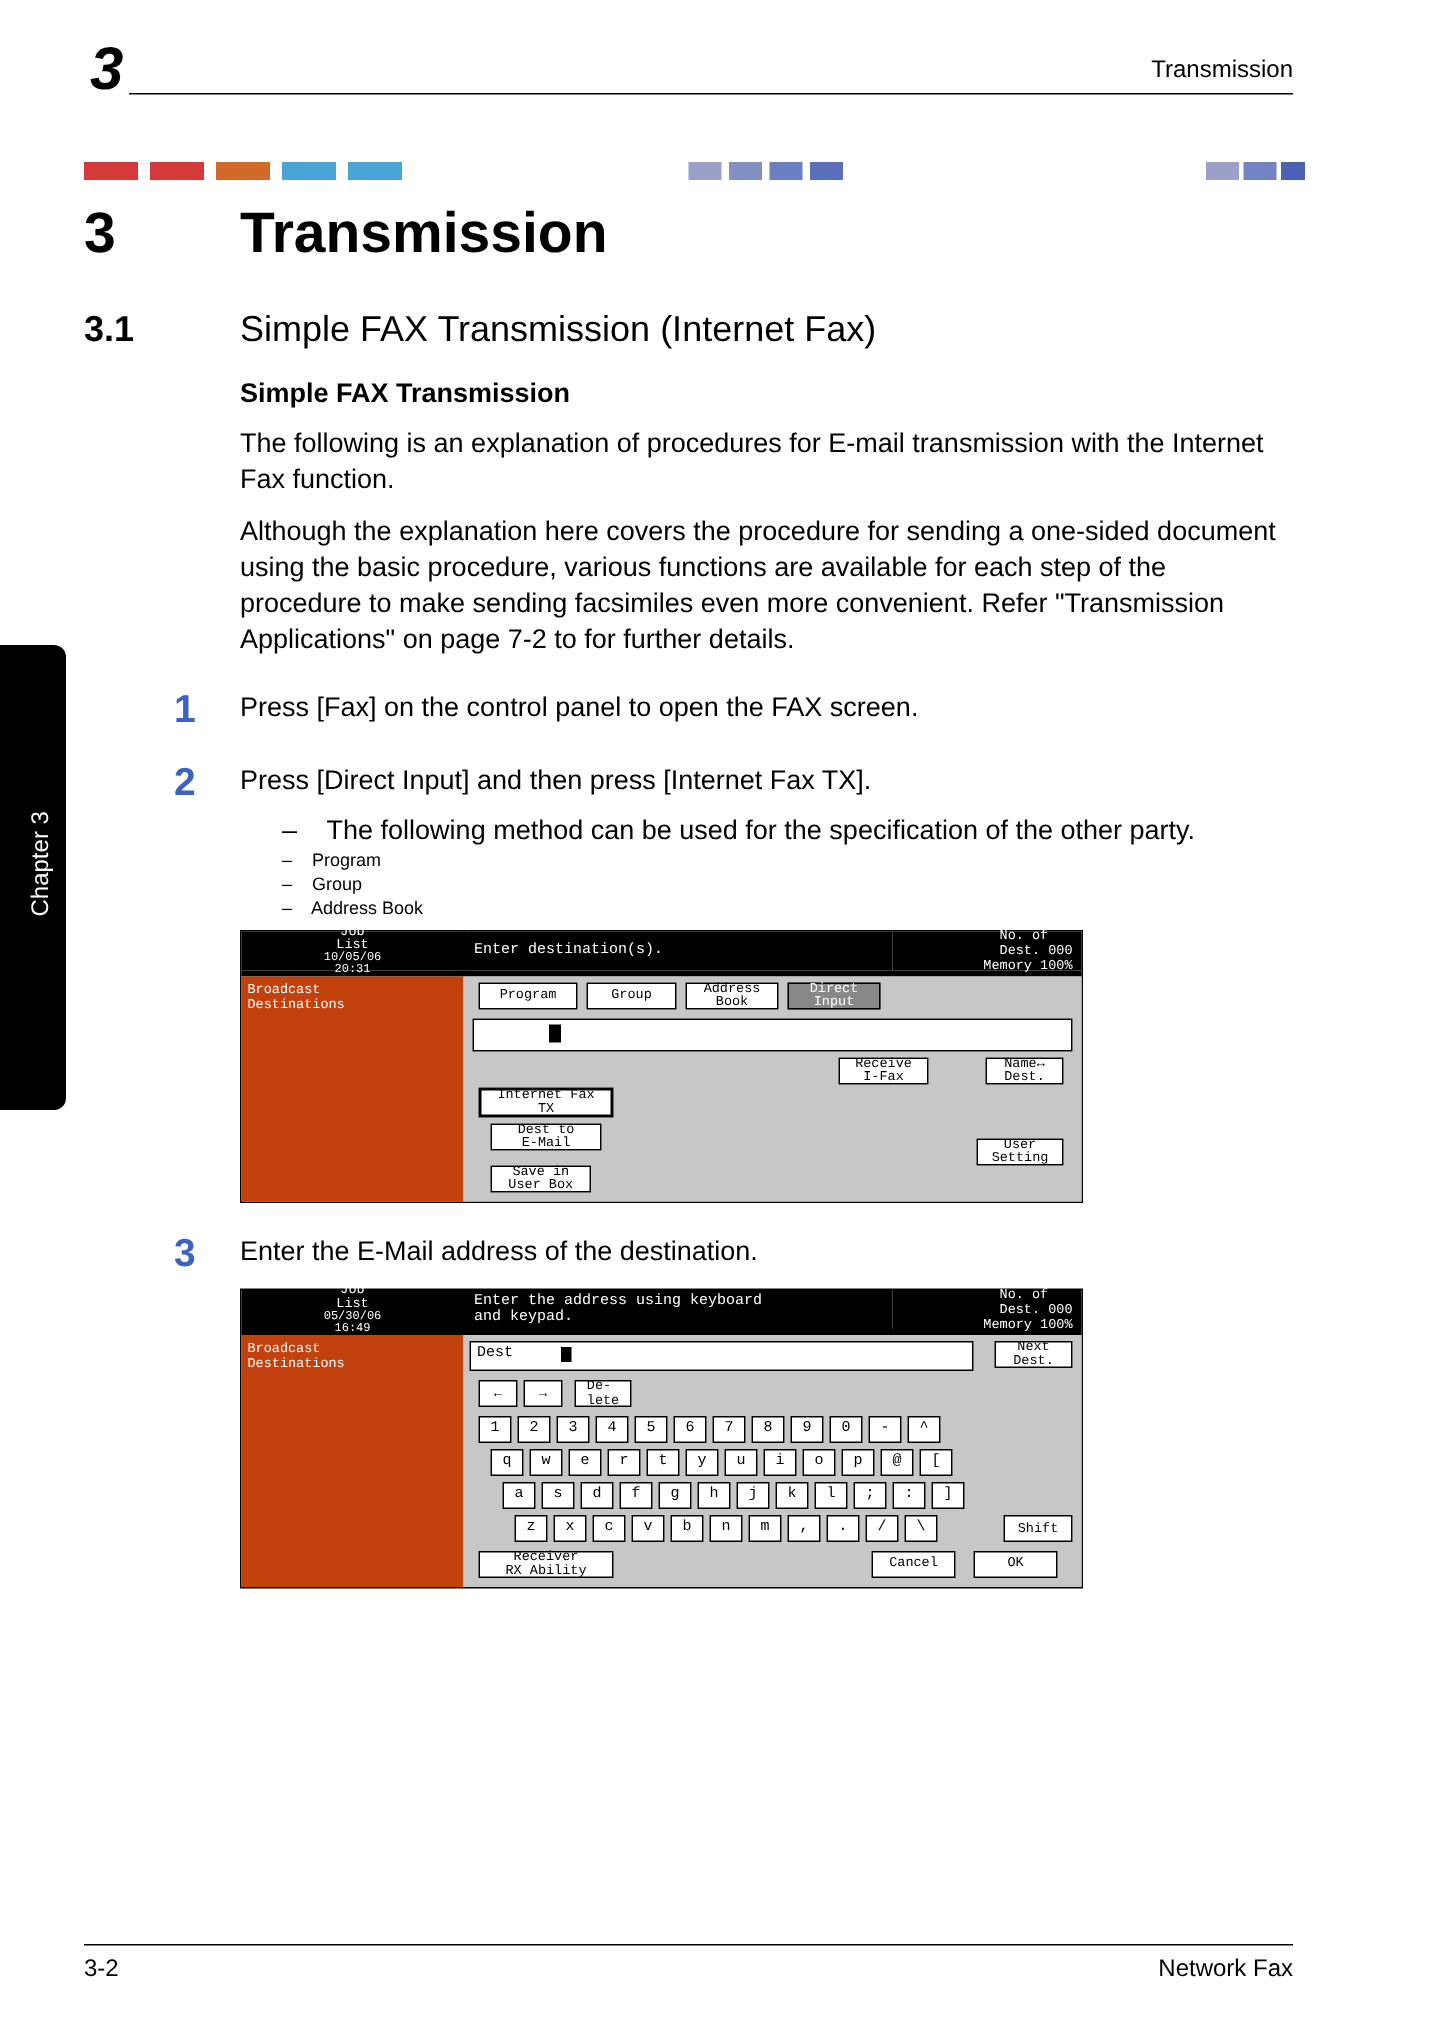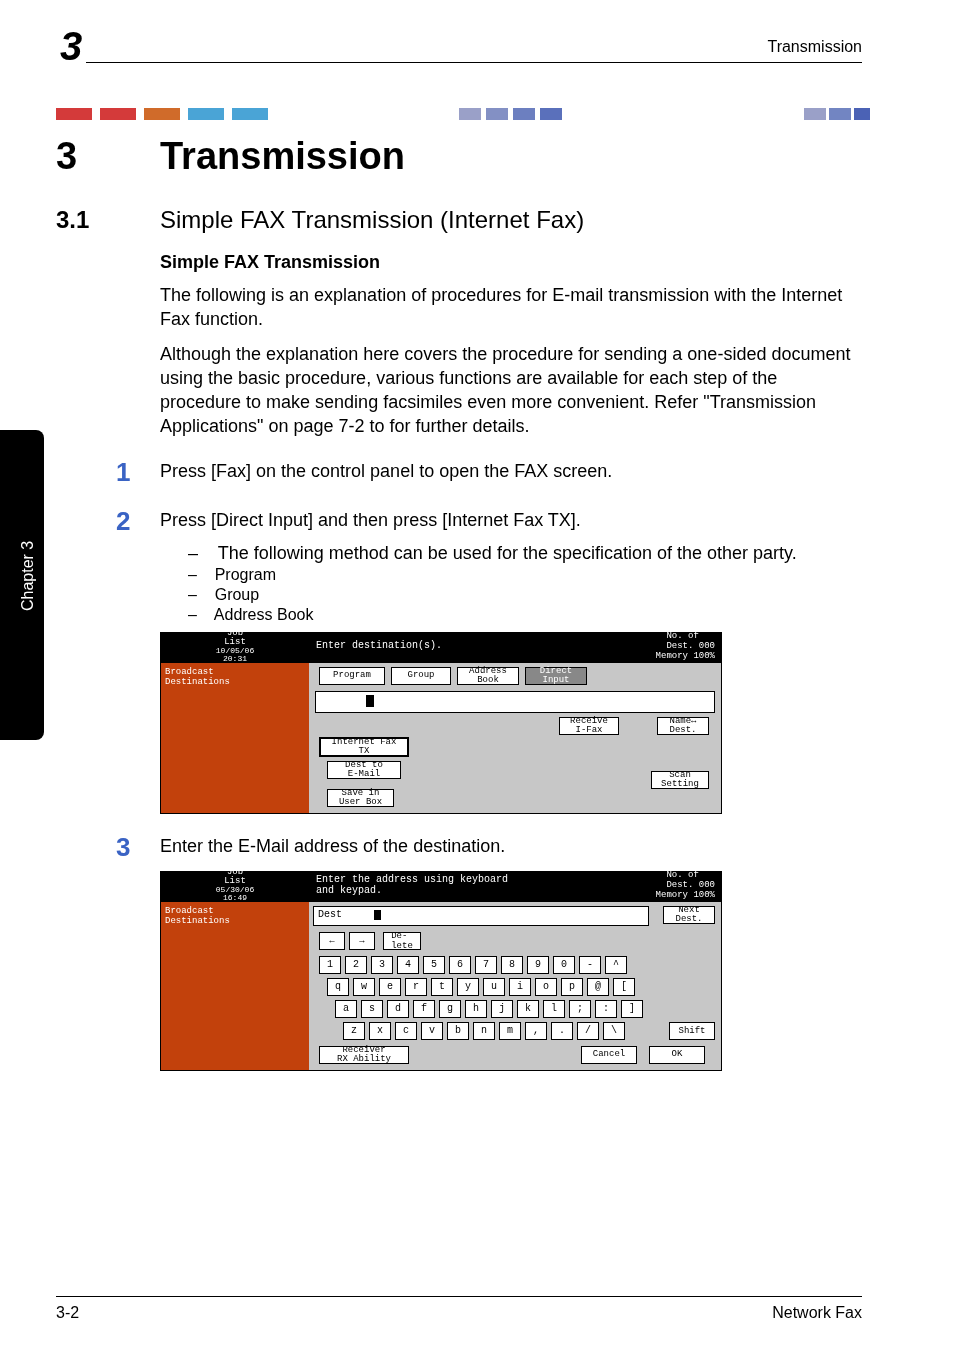--- a/index.html
+++ b/index.html
@@ -100,21 +100,21 @@
 
   .h3 { font-size: 18px; font-weight: 700; margin-left: 104px; margin-top: 10px; margin-bottom: 10px; }
 
   .body-p { font-size: 18px; line-height: 1.35; margin-left: 104px; margin-right: 0; margin-top: 10px; margin-bottom: 10px; }
 
   .step { display: flex; margin-left: 60px; margin-top: 18px; margin-bottom: 6px; }
   .step-num { width: 44px; font-size: 26px; font-weight: 800; color: #3a63c4; }
   .step-txt { font-size: 18px; flex: 1; padding-top: 4px; }
 
   .sub { margin-left: 132px; font-size: 18px; text-indent: -34px; padding-left: 34px; margin-top:4px;}
-  .sub2 { margin-left: 132px; font-size: 16px; text-indent: -34px; padding-left: 34px; margin-top:2px;}
+  .sub2 { margin-left: 132px; font-size: 12px; text-indent: -34px; padding-left: 34px; margin-top:2px;}
 
   
   .lcd-wrap {
     margin-left: 104px;
     margin-top: 8px;
   }
   .lcd {
     width: 560px;
     border: 1px solid #000;
     font-family: "Courier New", monospace;
@@ -344,21 +344,21 @@
 I-Fax</div>
             <div class="lcd-btn" style="left:348px; top:54px; width:52px; height:18px; white-space:pre;">Name↔
 Dest.</div>
 
             <div class="lcd-btn sel" style="left:10px; top:74px; width:90px; height:20px; white-space:pre;">Internet Fax
 TX</div>
             <div class="lcd-btn" style="left:18px; top:98px; width:74px; height:18px; white-space:pre;">Dest to
 E-Mail</div>
             <div class="lcd-btn" style="left:18px; top:126px; width:67px; height:18px; white-space:pre;">Save in
 User Box</div>
-            <div class="lcd-btn" style="left:342px; top:108px; width:58px; height:18px; white-space:pre;">Scan
+            <div class="lcd-btn" style="left:342px; top:108px; width:58px; height:18px; white-space:pre;">User
 Setting</div>
           </div>
         </div>
       </div>
     </div>
 
     <div class="step">
       <div class="step-num">3</div>
       <div class="step-txt">Enter the E-Mail address of the destination.</div>
     </div>

